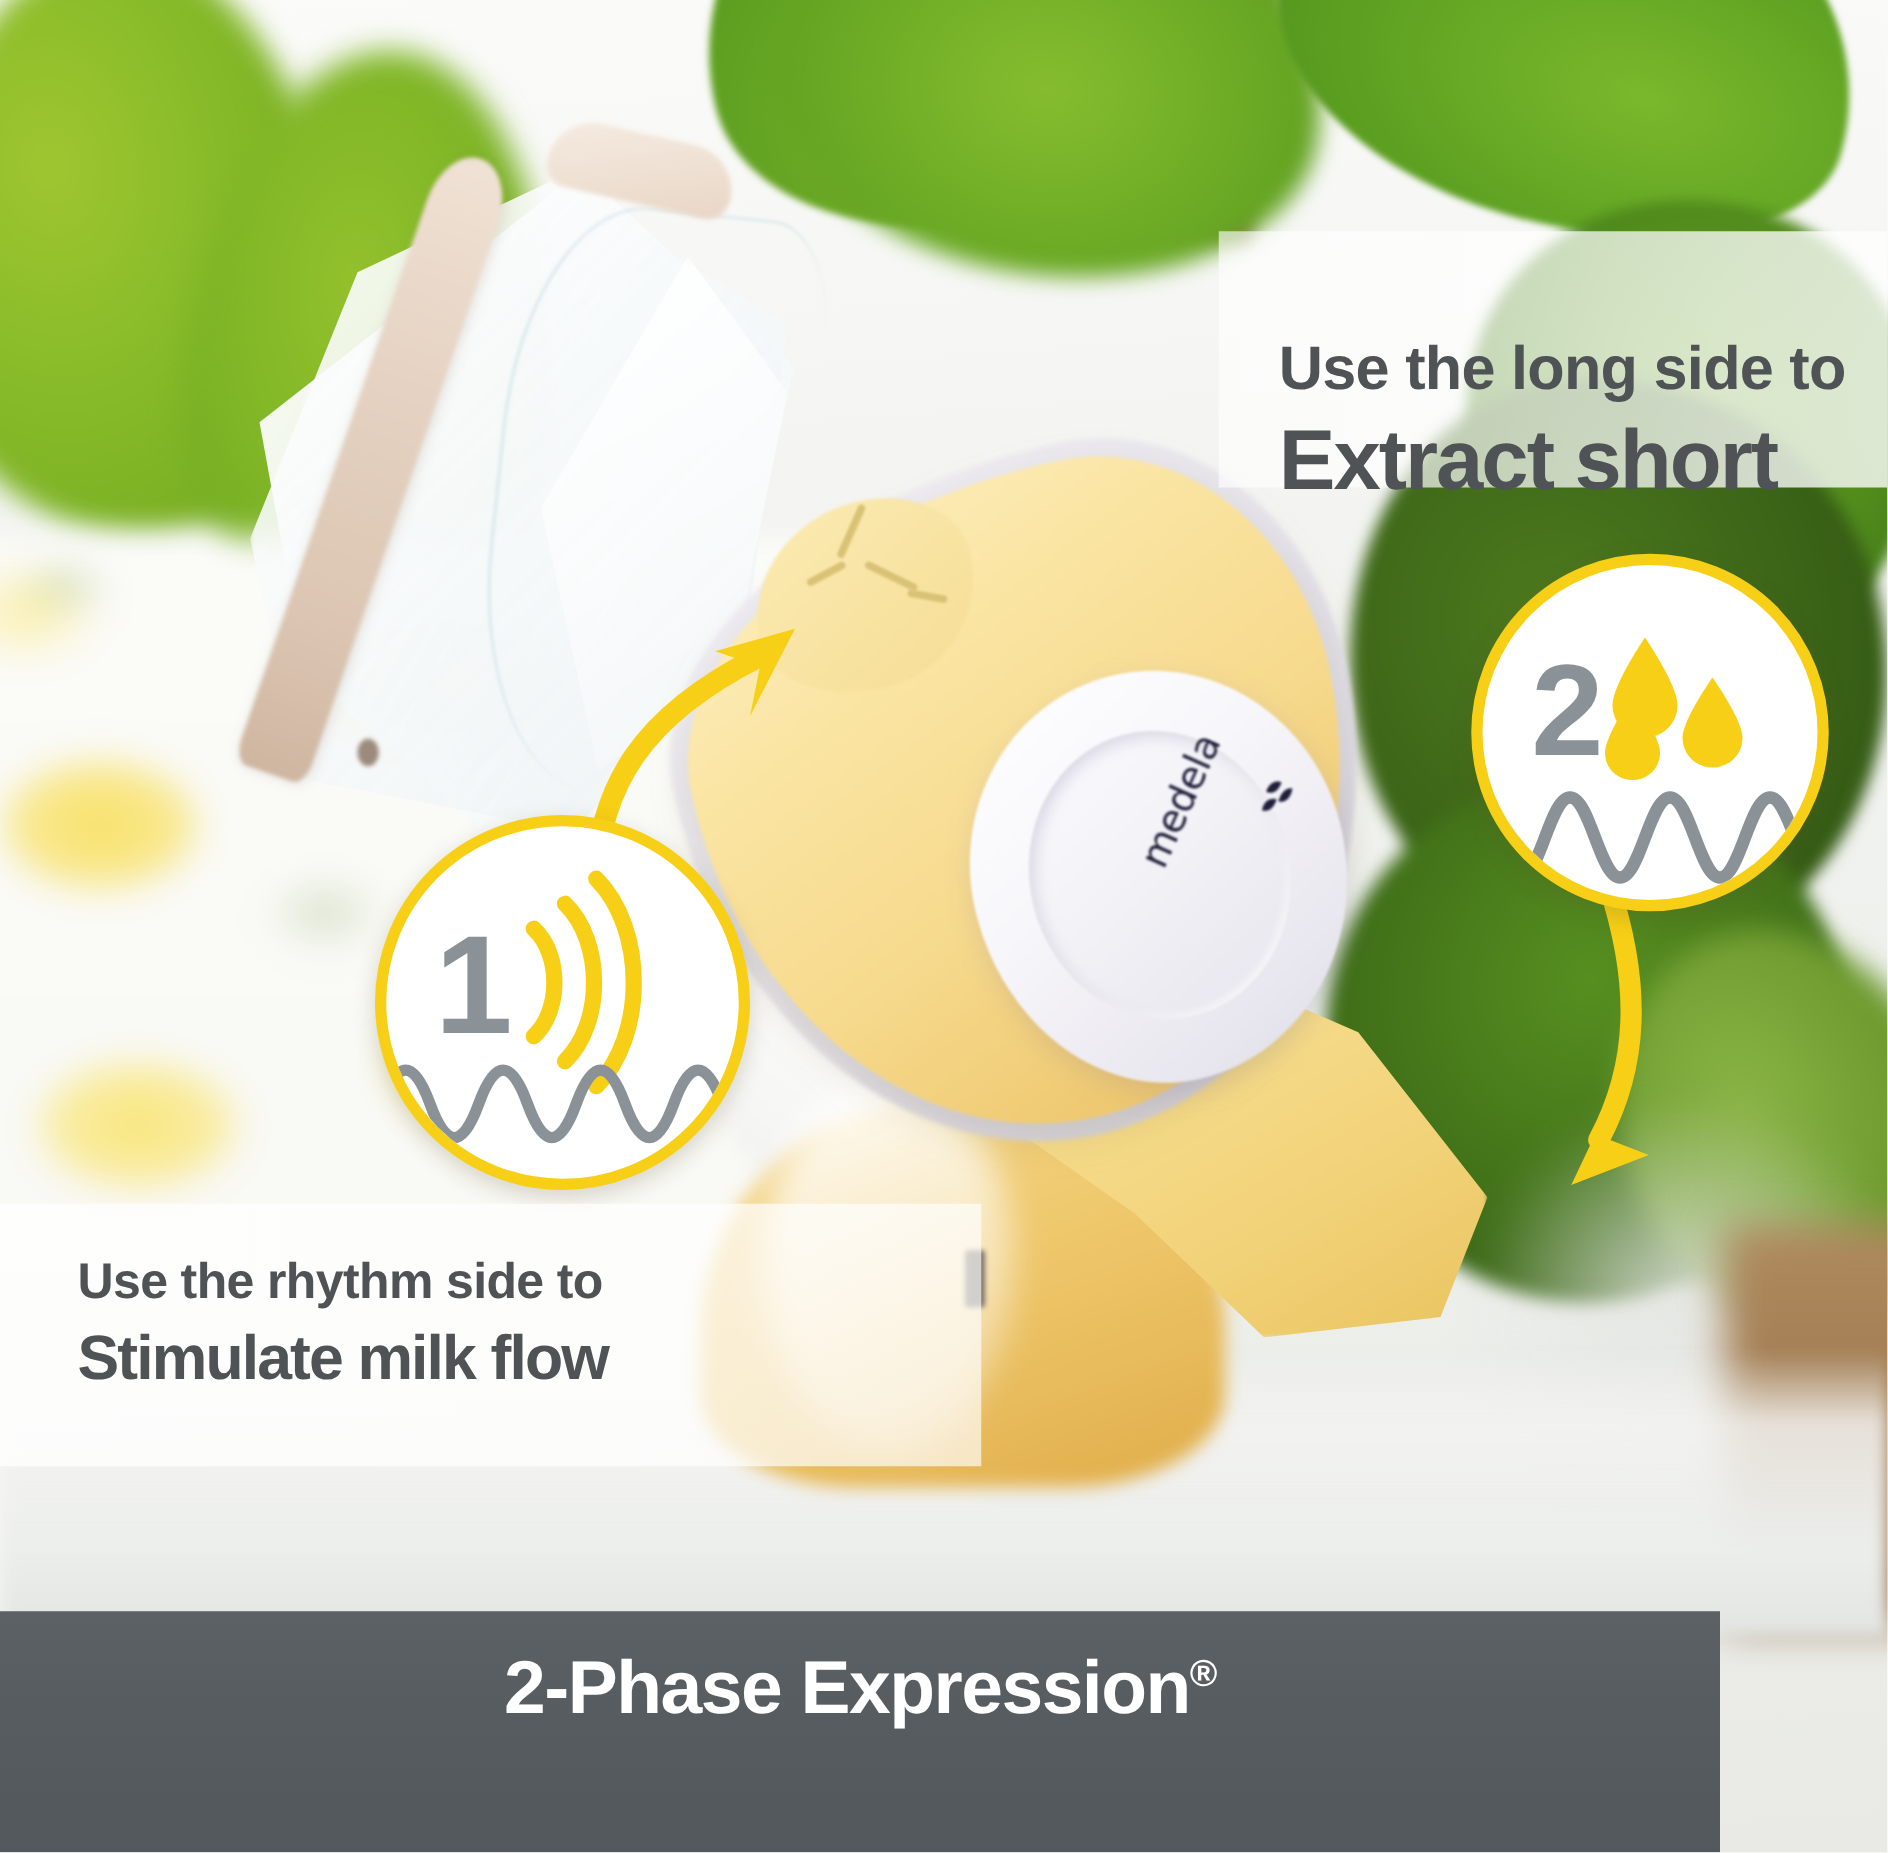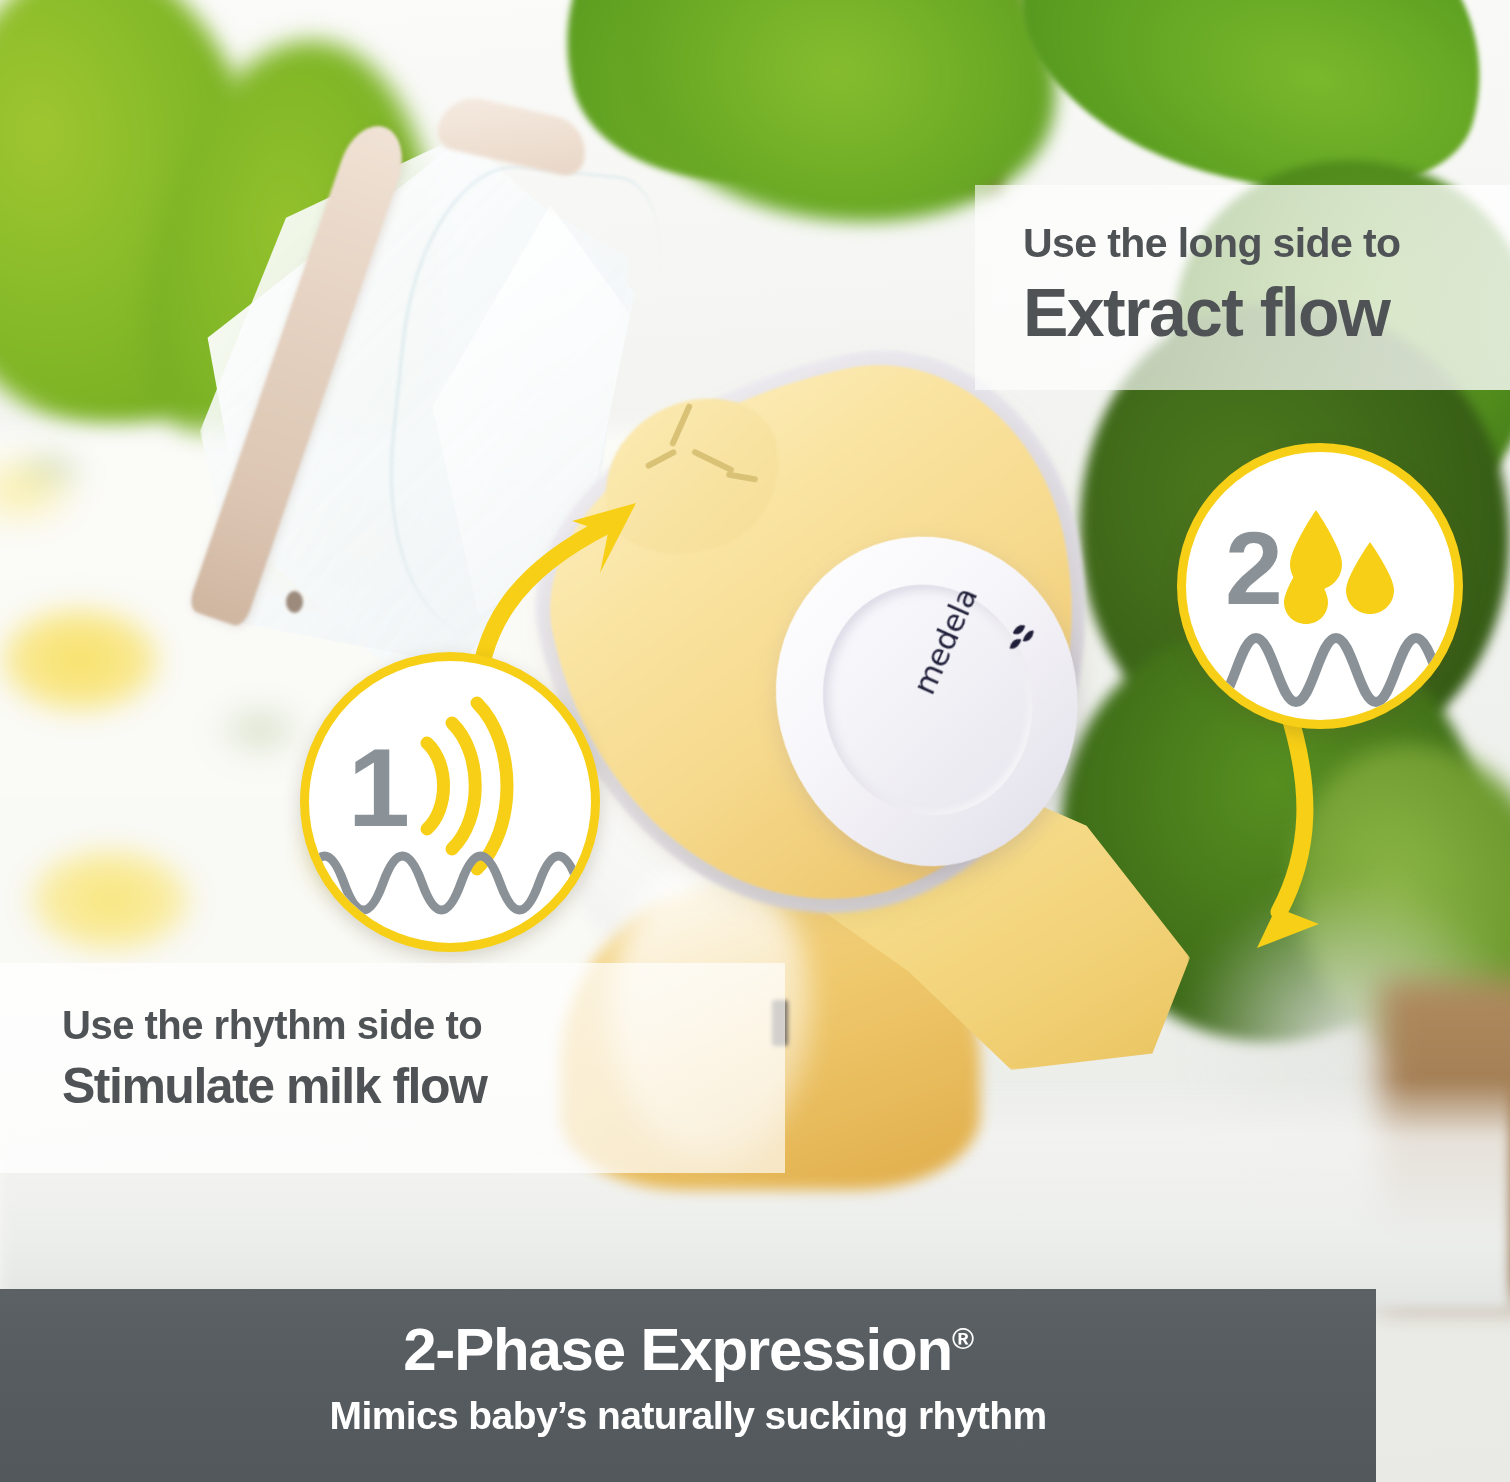--- a/index.html
+++ b/index.html
@@ -306,21 +306,21 @@
   .callout .line2{
     color:#4f5356; font-weight:bold; line-height:1.0;
     font-family:"Liberation Sans", sans-serif;
   }
 
   #callout-extract{
     left:975px; top:185px; width:535px; height:205px;
     background:linear-gradient(90deg, rgba(255,255,255,.62) 0%, rgba(255,255,255,.70) 45%, rgba(255,255,255,.80) 100%);
     padding:38px 0 0 48px;
   }
-  #callout-extract .line1{ font-size:41px; letter-spacing:-.6px; }
+  #callout-extract .line1{ font-size:49px; letter-spacing:-.6px;margin-top:48px; }
   #callout-extract .line2{ font-size:68px; letter-spacing:-1.6px; margin-top:14px; }
 
   #callout-stimulate{
     left:0px; top:963px; width:785px; height:210px;
     background:linear-gradient(90deg, rgba(255,255,255,.78) 0%, rgba(255,255,255,.74) 60%, rgba(255,255,255,.66) 100%);
     padding:42px 0 0 62px;
   }
   #callout-stimulate .line1{ font-size:40px; letter-spacing:-.5px; }
   #callout-stimulate .line2{ font-size:50px; letter-spacing:-1.5px; margin-top:16px; }
 
@@ -447,28 +447,27 @@
       </g>
       <path d="M-6 186 C6 186 14 250 30 250 C46 250 54 186 70 186
                C86 186 94 250 110 250 C126 250 134 186 150 186
                C166 186 174 250 190 250 C206 250 214 186 230 186
                C246 186 254 250 270 250" fill="none" stroke="#8b9297" stroke-width="10" stroke-linecap="round"></path>
     </svg>
   </div>
 
   <div class="callout" id="callout-extract">
     <div class="line1">Use the long side to</div>
-    <div class="line2">Extract flow</div>
+    <div class="line2">Extract short</div>
   </div>
 
   <div class="callout" id="callout-stimulate">
     <div class="line1">Use the rhythm side to</div>
     <div class="line2">Stimulate milk flow</div>
   </div>
 
   <div id="footer">
     <div class="title">
       <span>2-Phase Expression</span><span class="reg">®</span>
     </div>
-    <div class="sub">Mimics baby’s naturally sucking rhythm</div>
   </div>
 
 </div>
 
 </body></html>

